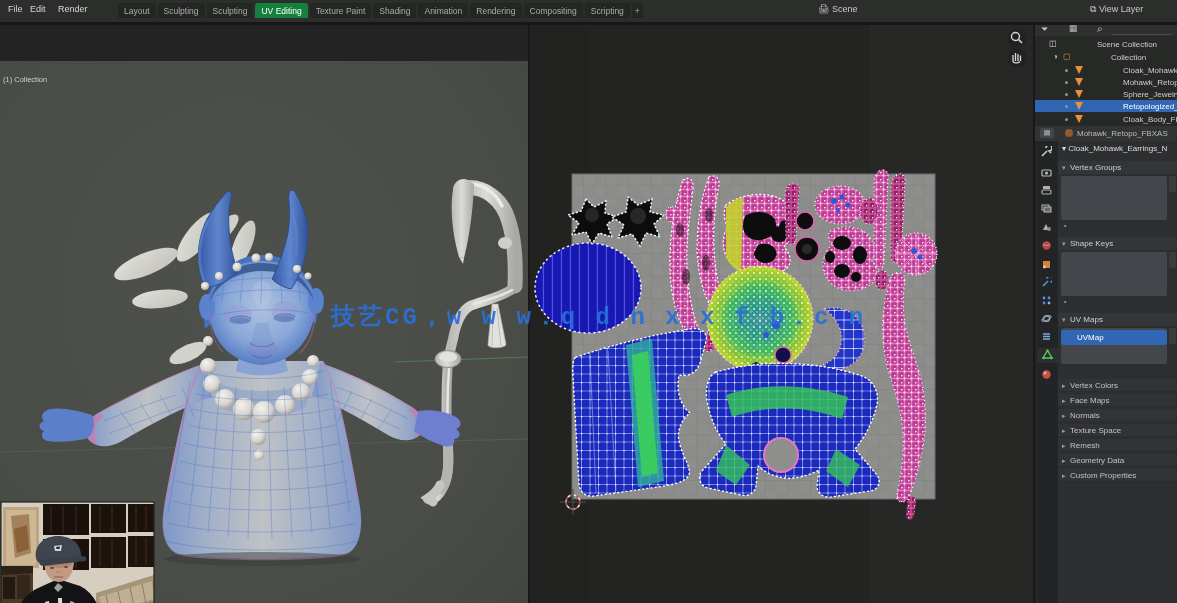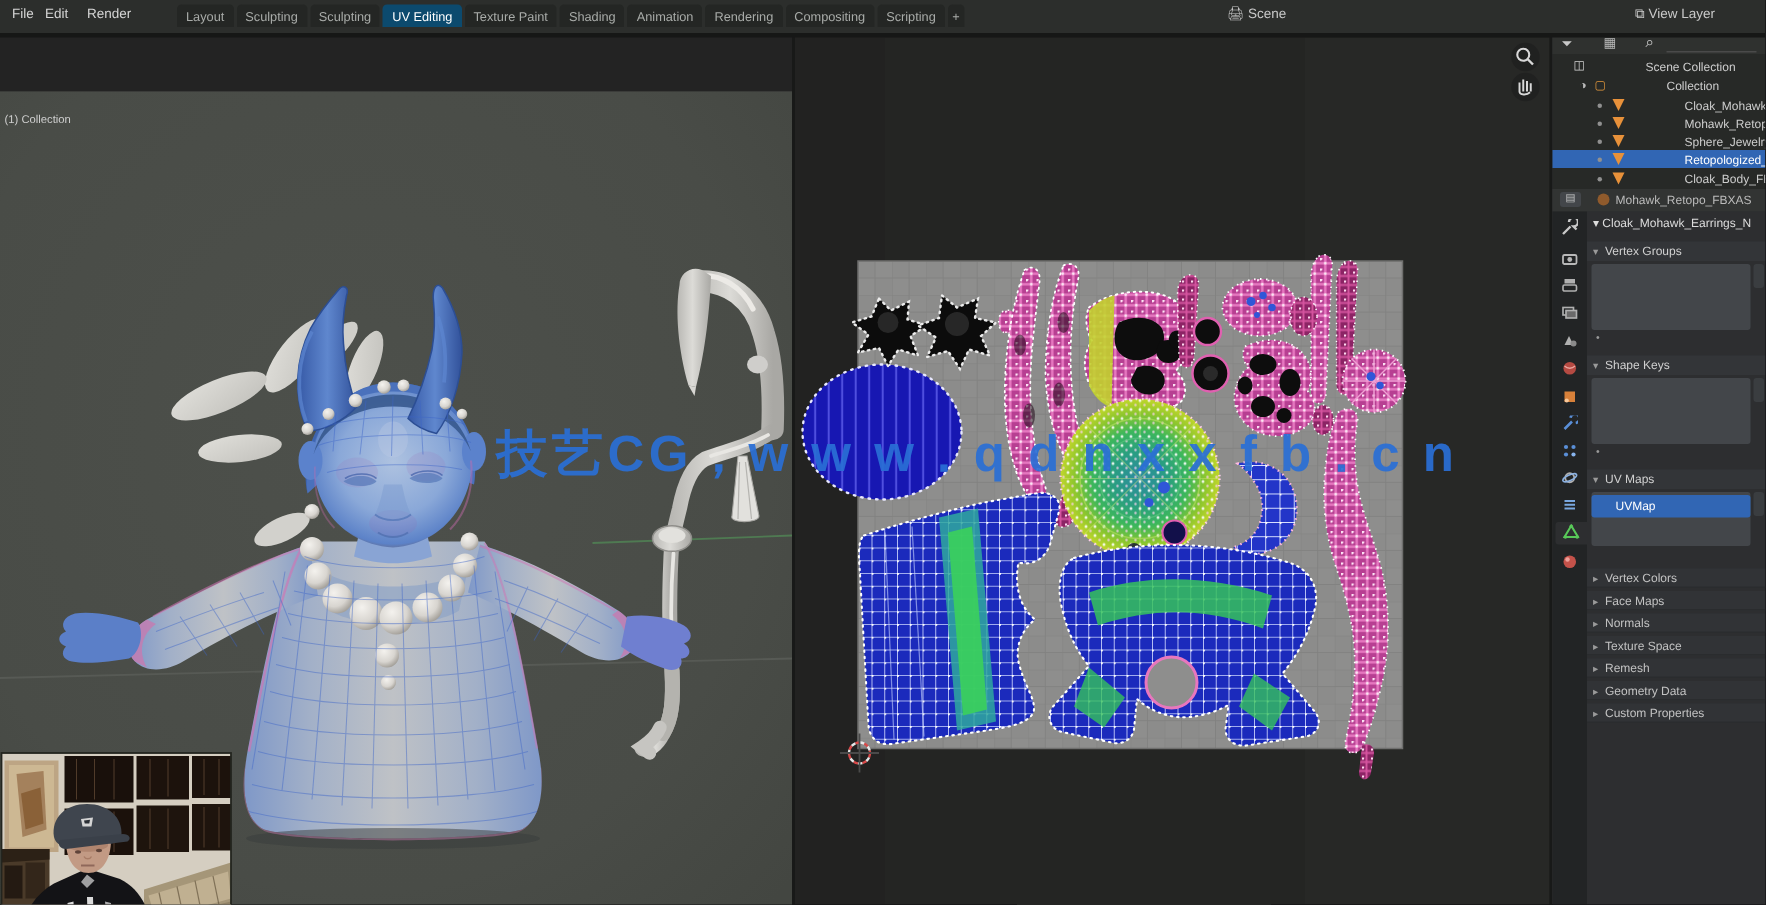--- a/index.html
+++ b/index.html
@@ -4,21 +4,21 @@
 <style>
 html,body{margin:0;padding:0;background:#111;}
 #root{position:relative;width:1177px;height:603px;overflow:hidden;background:#232323;
   font-family:"Liberation Sans",sans-serif;}
 
 #topbar{position:absolute;left:0;top:0;width:1177px;height:22px;background:#2c2e2c;}
 #topbar .menu{position:absolute;top:4px;font-size:9px;color:#d6d6d6;}
 .tabrow{position:absolute;left:118px;top:3px;height:16px;white-space:nowrap;}
 .tab{display:inline-block;height:15px;line-height:16px;font-size:8.5px;color:#a9aca9;
   background:#242624;border-radius:3px 3px 0 0;padding:0 6px;margin-right:2px;vertical-align:top;}
-.tab.act{background:#0c4a6e;color:#fff;}
+.tab.act{background:#15803d;color:#fff;}
 #topbar .rt{position:absolute;top:4px;font-size:9px;color:#c9c9c9;}
 #tbline{position:absolute;left:0;top:22px;width:1177px;height:3px;background:#161716;}
 
 #vp3d{position:absolute;left:0;top:25px;width:528px;height:578px;background:#4a4d48;margin-top:36px;}
 #uvsp{position:absolute;left:530px;top:25px;width:503px;height:578px;background:#242523;}
 #vline1{position:absolute;left:528px;top:22px;width:2px;height:581px;background:#181918;}
 #vline2{position:absolute;left:1033px;top:22px;width:2px;height:581px;background:#181918;}
 
 #rcol{position:absolute;left:1035px;top:22px;width:142px;height:581px;background:#2d2e30;font-size:8.5px;color:#c5c5c5;}
 #outl{position:absolute;left:0;top:0;width:142px;height:104px;background:#272927;}
@@ -35,22 +35,22 @@
 .pt.sel{background:#2d2e30;border-radius:2px 0 0 2px;left:2px;width:21px;}
 #props{position:absolute;left:0;top:104px;width:142px;height:477px;background:#2d2e30;}
 #phead{position:absolute;left:0;top:0;width:142px;height:15px;background:#323433;}
 #ptabs{position:absolute;left:0;top:15px;width:23px;height:462px;background:#222425;}
 #pbody{position:absolute;left:23px;top:15px;width:119px;height:462px;background:#2d2e30;}
 .psec{position:absolute;left:0;width:119px;height:13px;line-height:13px;background:#333538;color:#d0d0d0;font-size:8px;padding-left:4px;box-sizing:border-box;}
 .pcol{position:absolute;left:0;width:119px;height:13px;line-height:13px;color:#c2c2c2;font-size:8px;padding-left:4px;box-sizing:border-box;background:#313336;border-bottom:1px solid #2a2c2e;}
 .plist{position:absolute;left:3px;width:106px;background:#43464a;border-radius:2px;}
 .arr{color:#9a9a9a;font-size:7px;display:inline-block;width:8px;}
 
-#wm{position:absolute;left:331px;top:280px;font-size:34px;font-weight:bold;color:#2a6fd6;
-  letter-spacing:3px;opacity:.92;white-space:nowrap;z-index:40;}
+#wm{position:absolute;left:331px;top:300px;font-size:24px;font-weight:bold;color:#2a6fd6;
+  letter-spacing:3px;opacity:.92;white-space:nowrap;z-index:40;font-family:Liberation Mono, monospace;}
 #vp3d svg{position:absolute;left:0;top:0;}
 </style>
 </head>
 <body>
 <div id="root">
   <div id="vp3d">
   <svg width="528" height="578" viewBox="0 0 528 578">
     <defs>
       <radialGradient id="vbg" cx="45%" cy="40%" r="75%">
         <stop offset="0%" stop-color="#4d504b"></stop>

